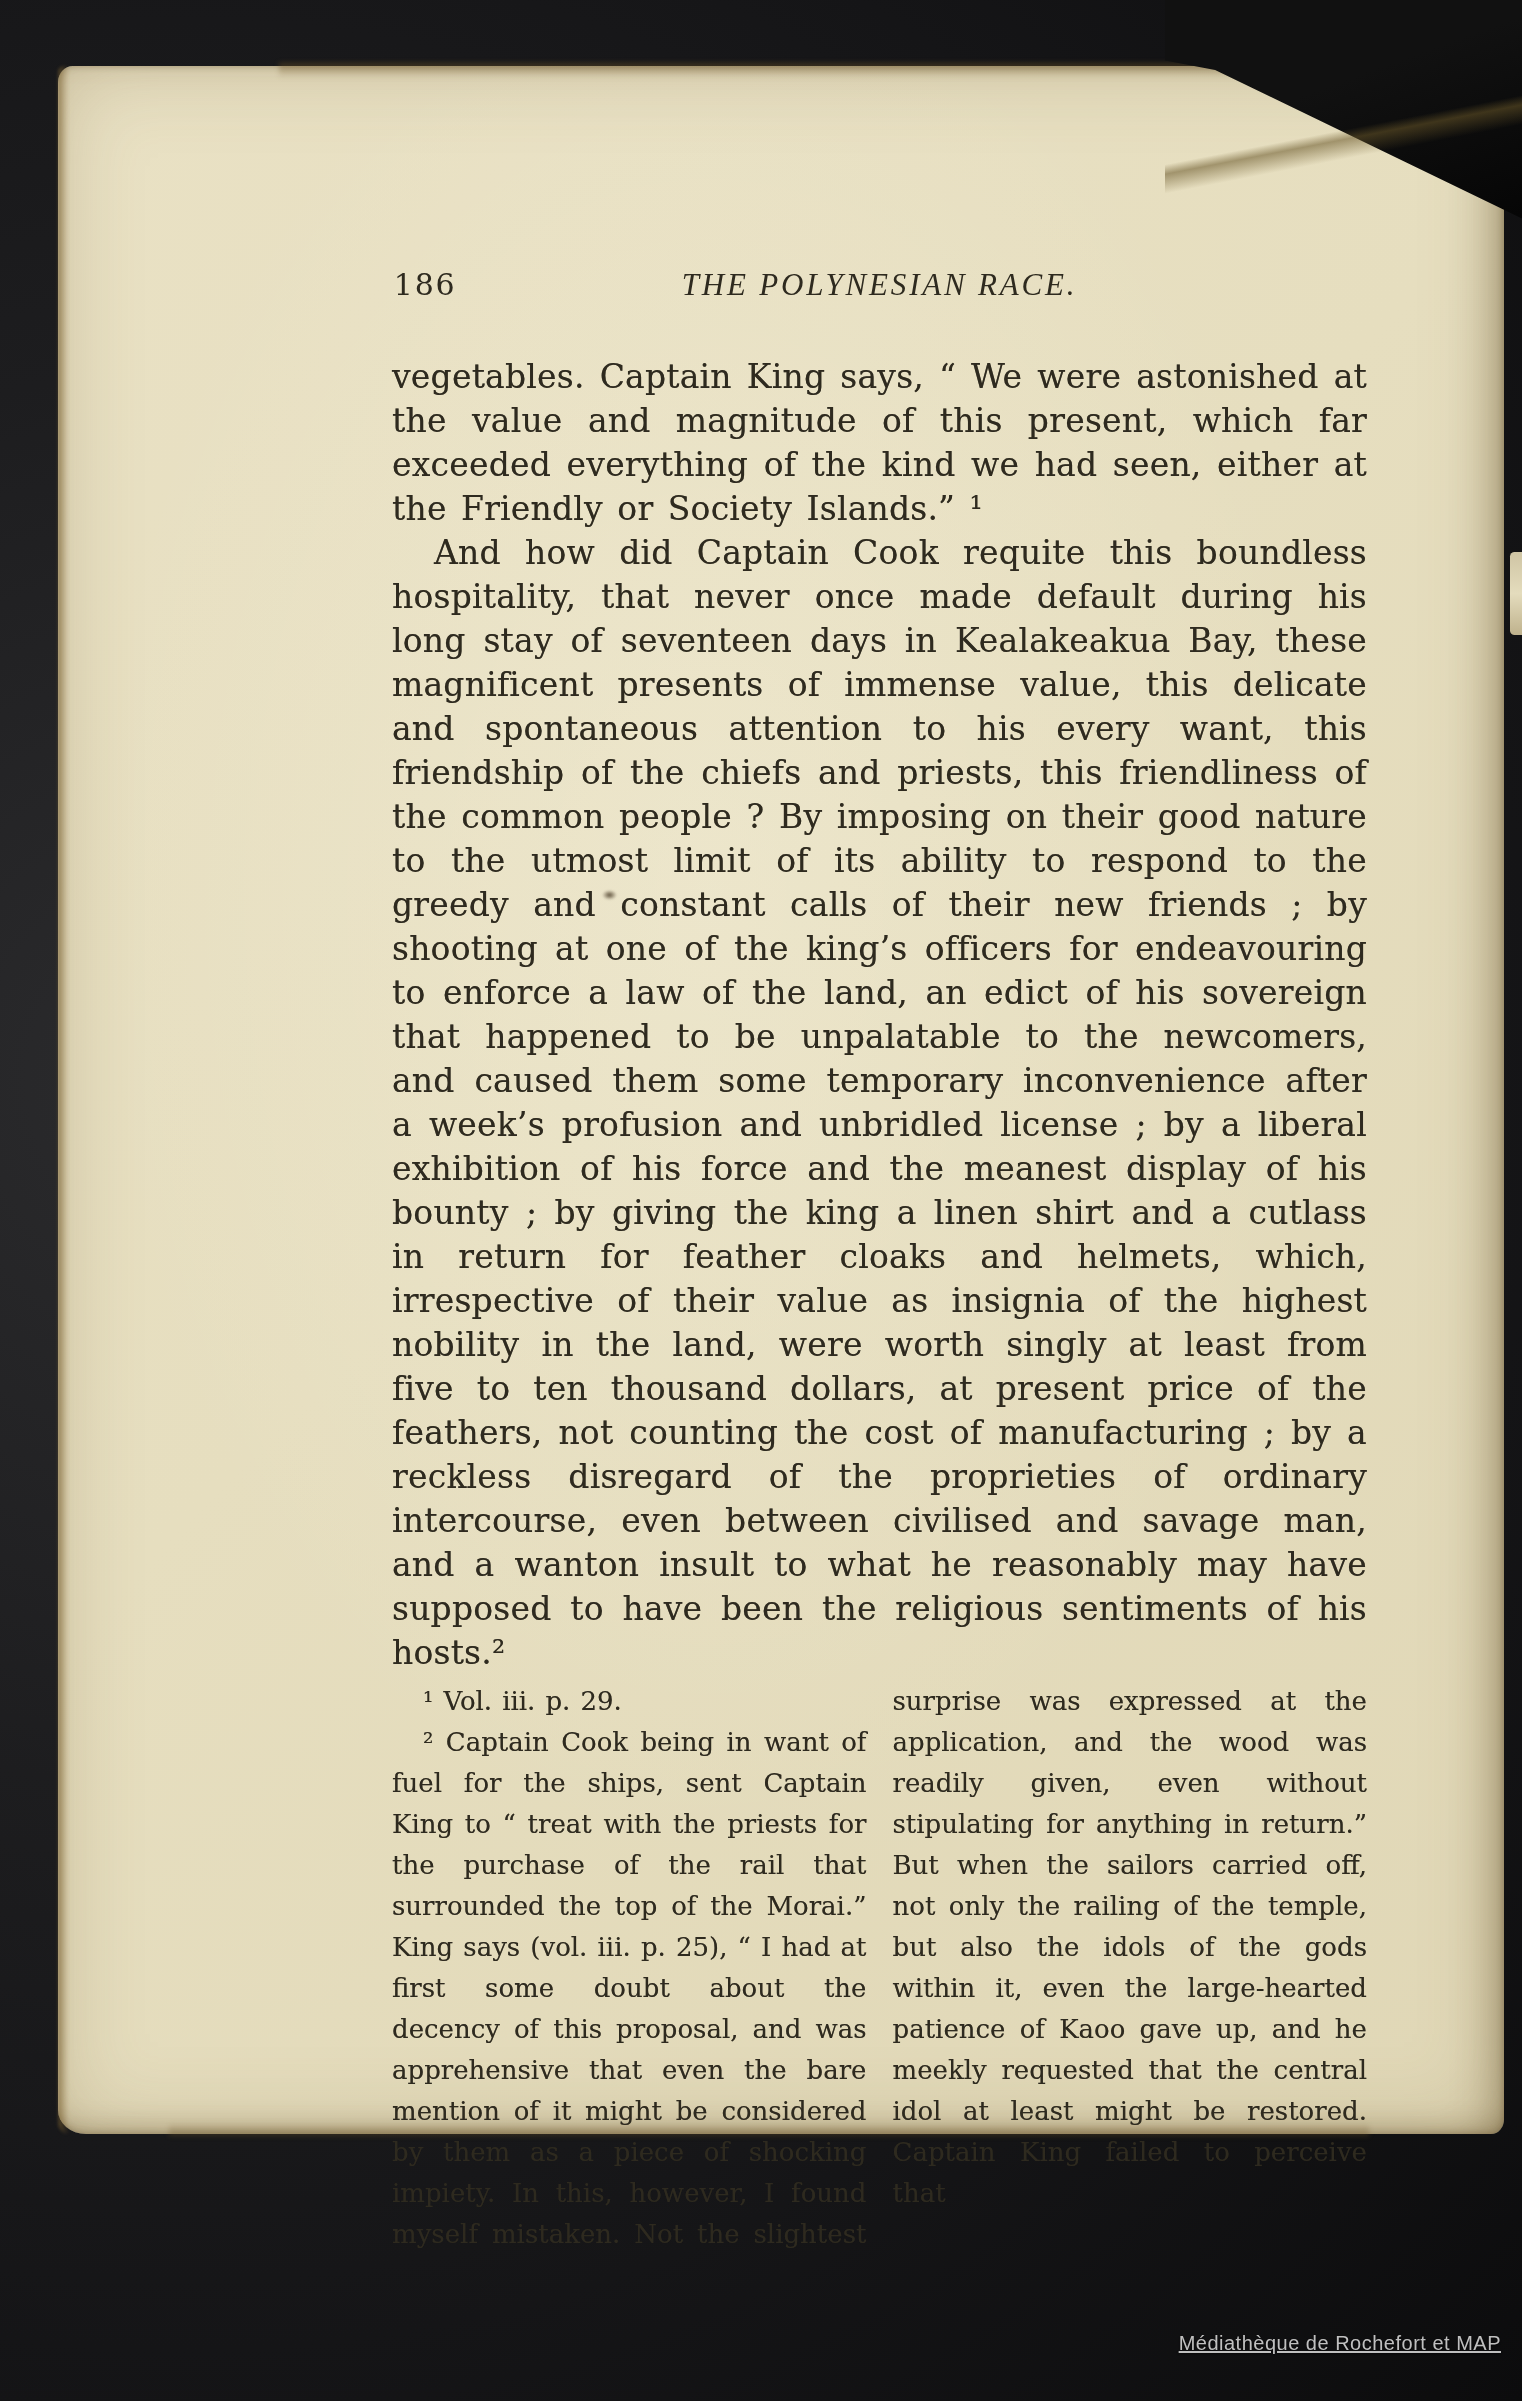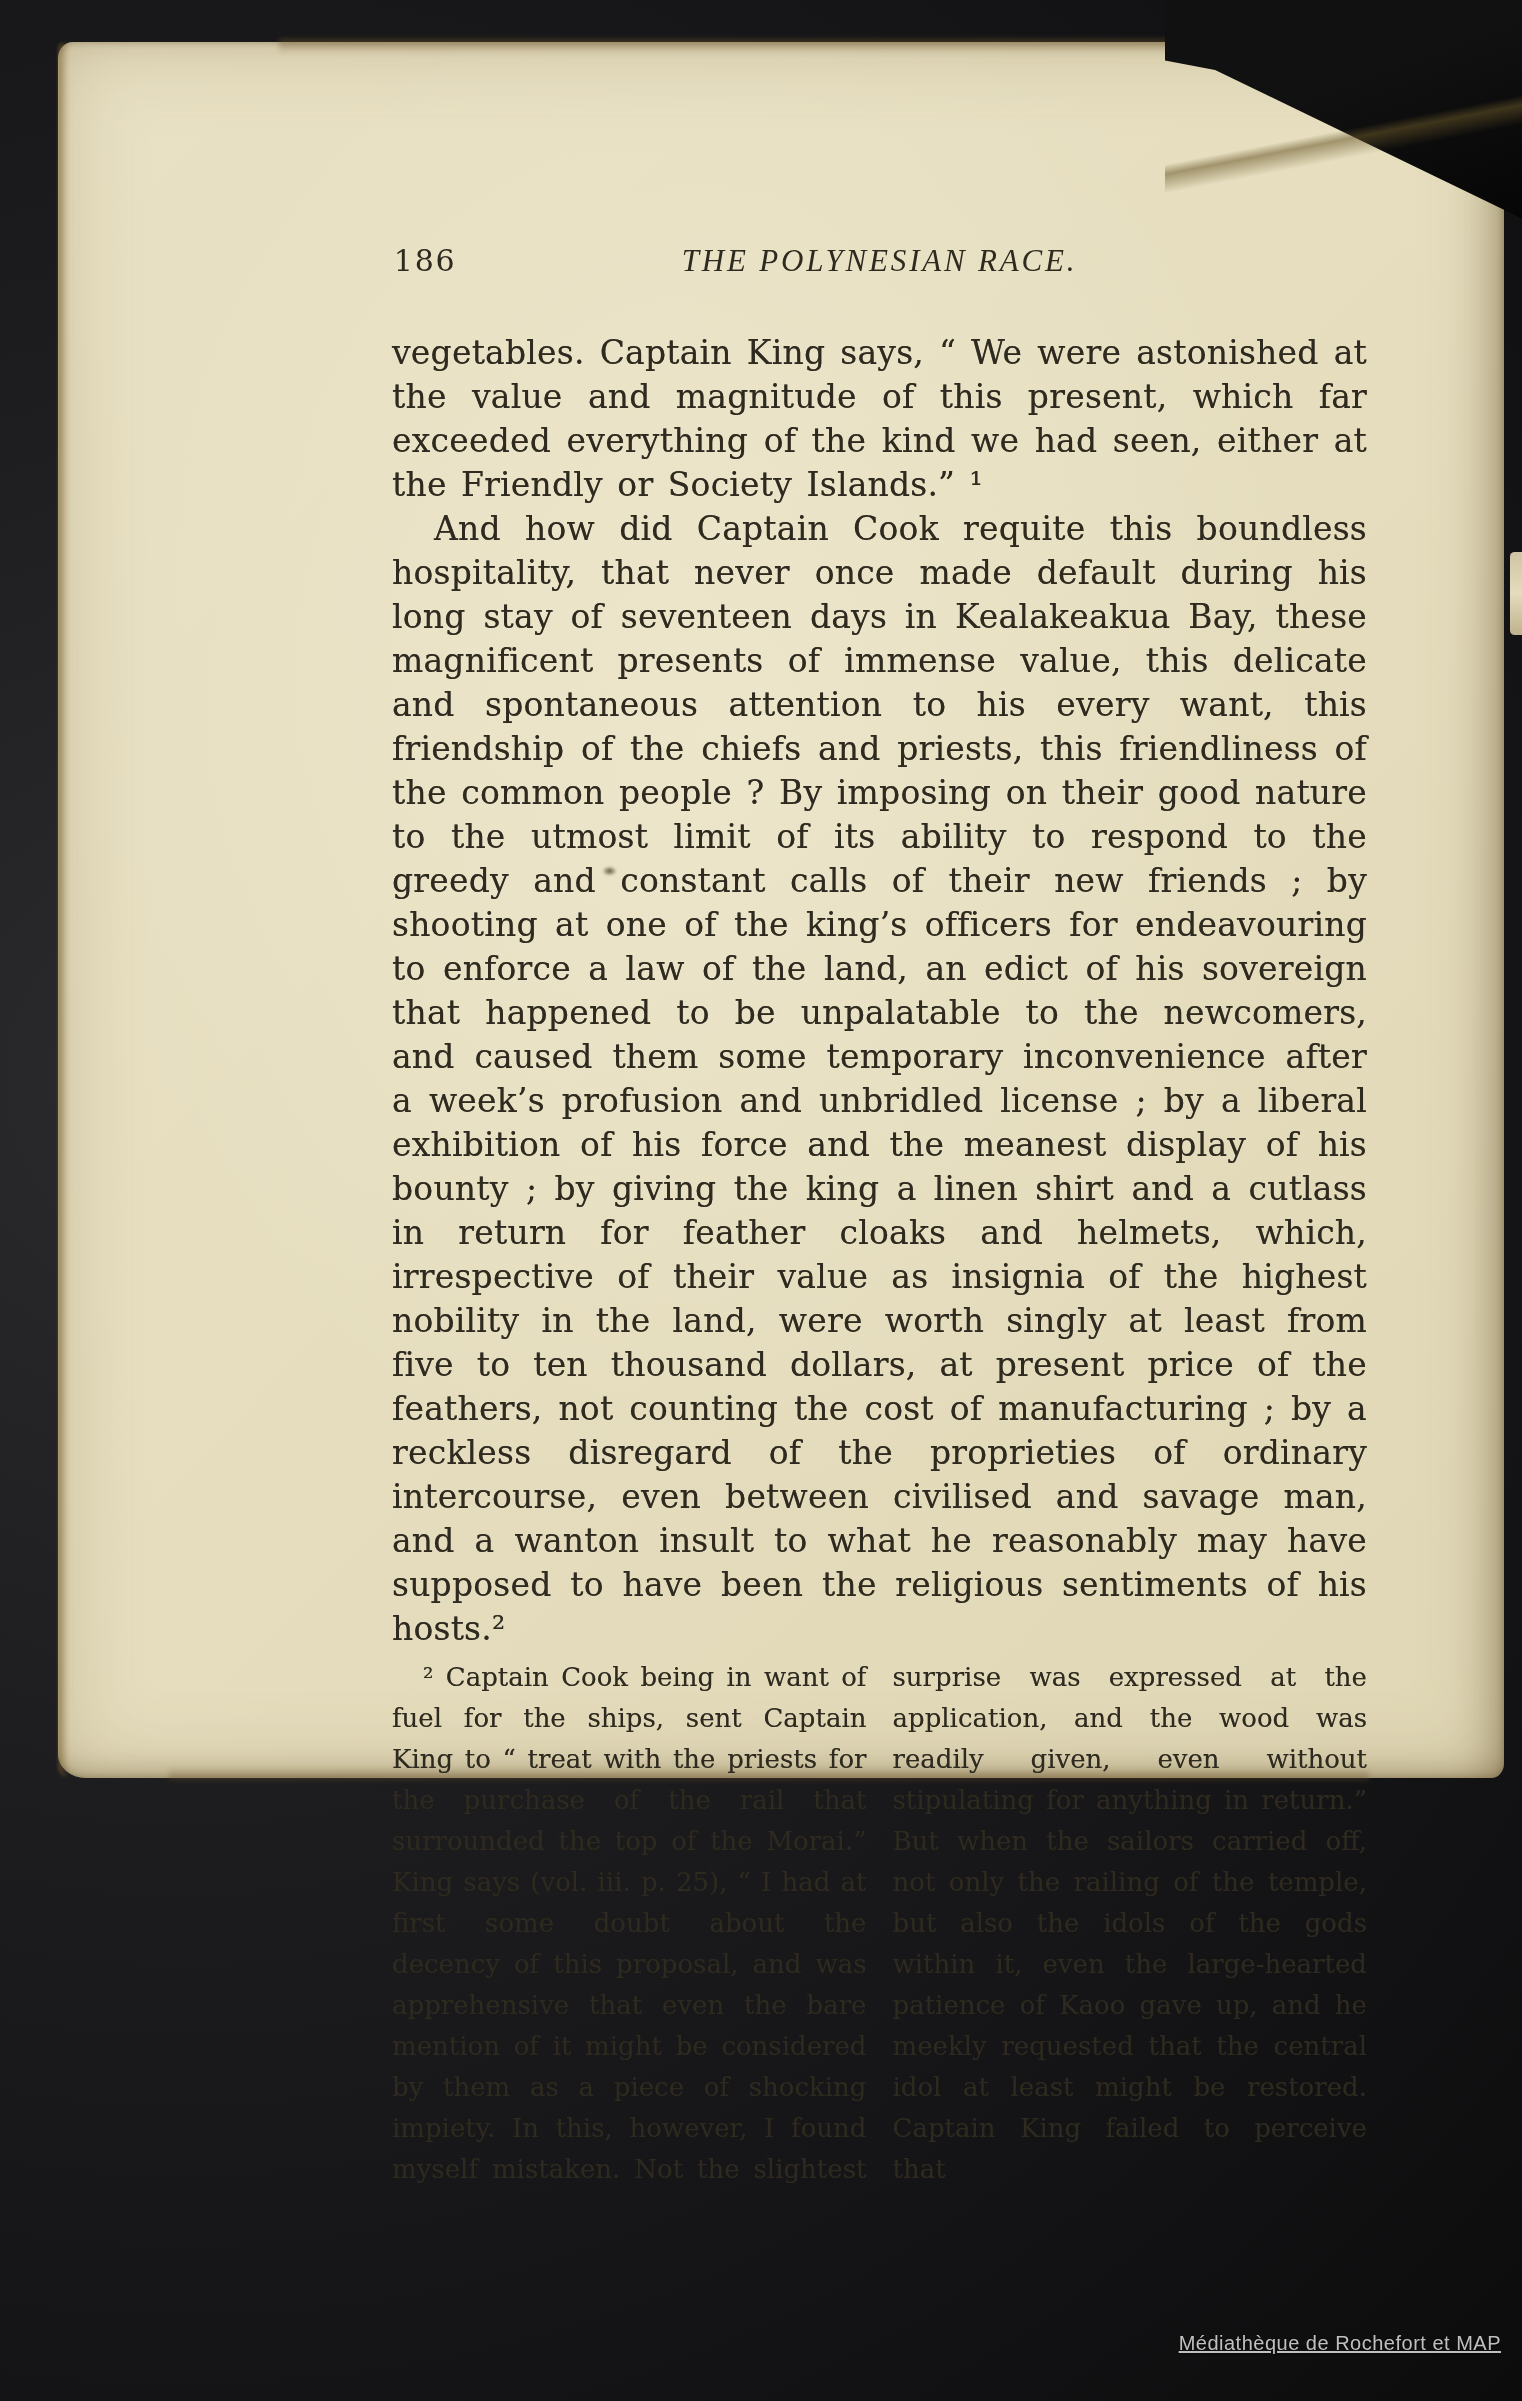--- a/index.html
+++ b/index.html
@@ -13,21 +13,21 @@
   *{box-sizing:border-box;}
   html,body{margin:0;padding:0;}
   body{
     width:1523px;height:2401px;position:relative;overflow:hidden;
     background:radial-gradient(ellipse at 12% 45%, #2b2b2d 0%, #1d1d1f 38%, #151517 68%, #0c0c0d 100%);
     font-family:"DejaVu Serif","Liberation Serif",serif;
   }
 
   
   .page{
-    position:absolute;left:58px;top:42px;width:1446px;height:1736px;z-index:1;
+    position:absolute;left:58px;top:66px;width:1446px;height:2068px;z-index:1;
     background:
       radial-gradient(ellipse at 45% 40%, rgba(255,252,238,.25) 0%, rgba(255,252,238,0) 55%),
       linear-gradient(135deg, #e9e1c4 0%, var(--paper) 45%, #e0d7b6 100%);
     border-radius:14.8px 24px 13px 28px / 16.6px 31px 14.8px 24px;
     box-shadow:
       inset 0 0 83px rgba(120,98,55,.28),
       inset 0 0 7.4px rgba(90,70,40,.45),
       inset -31px 0 42px -22px rgba(85,65,30,.38),
       inset 0 -16.6px 28px -14.8px rgba(85,65,30,.35);
   }
@@ -121,20 +121,21 @@
       <span class="pagenum">186</span>
       <span class="runtitle">THE POLYNESIAN RACE.</span>
     </header>
 
     <main class="bodytext">
       <p class="noindent">vegetables. Captain King says, “ We were astonished at the value and magnitude of this present, which far exceeded everything of the kind we had seen, either at the Friendly or Society Islands.” ¹</p>
       <p class="indent">And how did Captain Cook requite this boundless hospitality, that never once made default during his long stay of seventeen days in Kealakeakua Bay, these magnificent presents of immense value, this delicate and spontaneous attention to his every want, this friendship of the chiefs and priests, this friendliness of the common people ? By imposing on their good nature to the utmost limit of its ability to respond to the greedy and constant calls of their new friends ; by shooting at one of the king’s officers for endeavouring to enforce a law of the land, an edict of his sovereign that happened to be unpalatable to the newcomers, and caused them some temporary inconvenience after a week’s profusion and unbridled license ; by a liberal exhibition of his force and the meanest display of his bounty ; by giving the king a linen shirt and a cutlass in return for feather cloaks and helmets, which, irrespective of their value as insignia of the highest nobility in the land, were worth singly at least from five to ten thousand dollars, at present price of the feathers, not counting the cost of manufacturing ; by a reckless disregard of the proprieties of ordinary intercourse, even between civilised and savage man, and a wanton insult to what he reasonably may have supposed to have been the religious sentiments of his hosts.²</p>
     </main>
 
     <section class="footnotes">
+      <p>¹ Vol. iii. p. 29.</p>
       <p>² Captain Cook being in want of fuel for the ships, sent Captain King to “ treat with the priests for the purchase of the rail that surrounded the top of the Morai.” King says (vol. iii. p. 25), “ I had at first some doubt about the decency of this proposal, and was apprehensive that even the bare mention of it might be considered by them as a piece of shocking impiety. In this, however, I found myself mistaken. Not the slightest surprise was expressed at the application, and the wood was readily given, even without stipulating for anything in return.” But when the sailors carried off, not only the railing of the temple, but also the idols of the gods within it, even the large-hearted patience of Kaoo gave up, and he meekly requested that the central idol at least might be restored. Captain King failed to perceive that</p>
     </section>
   </div>
 </div>
 
 <div class="corner-cut"></div>
 <div class="corner-smudge"></div>
 <div class="page-sliver"></div>
 
 <div class="watermark">Médiathèque de Rochefort et MAP</div>

